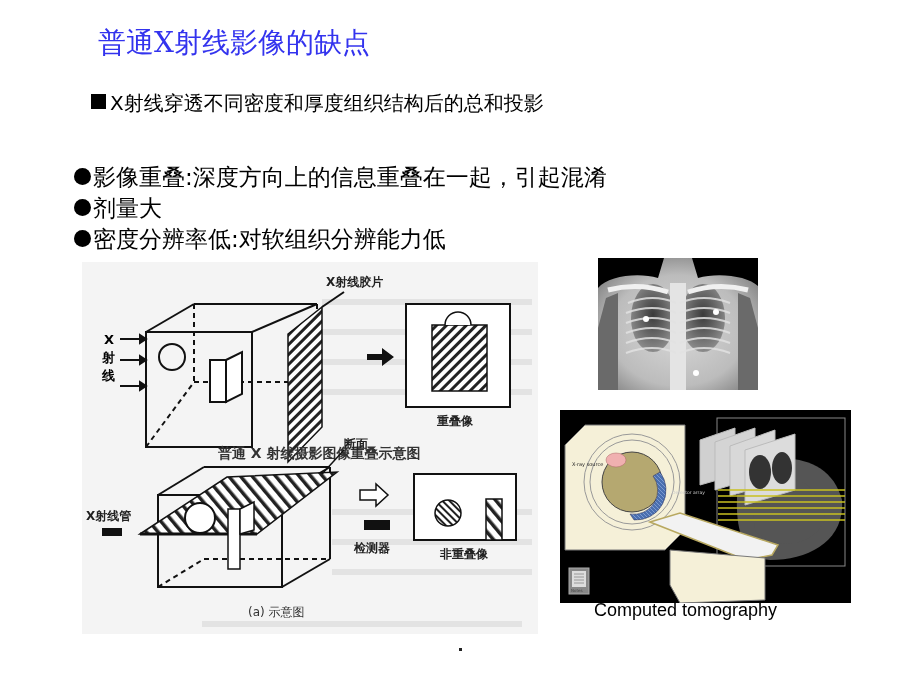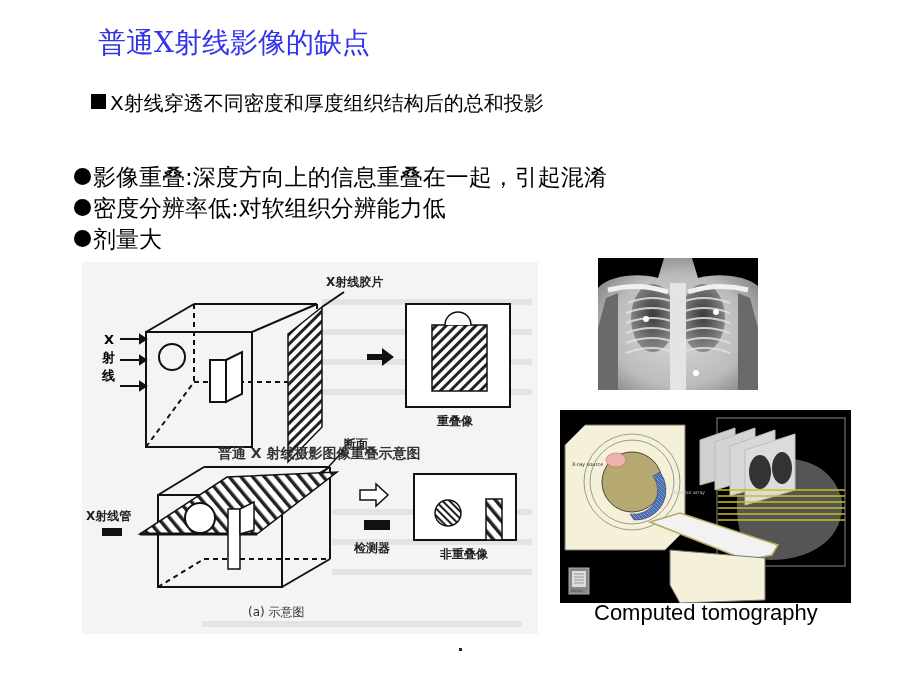--- a/index.html
+++ b/index.html
@@ -12,36 +12,36 @@
               white-space: nowrap; font-family: "DejaVu Sans", sans-serif; padding-left: 17px; }
   .bullets { position: absolute; left: 58px; top: 146px; margin: 16px; padding: 0; list-style: none; }
   .bullets li { font-size: 23px; line-height: 31px; color: #000; white-space: nowrap; }
   .bullets .dot { display: inline-block; width: 17px; height: 17px; border-radius: 50%;
                   background: #000; margin-right: 2px; vertical-align: 0px; }
   .sq { display: inline-block; width: 15px; height: 15px; background: #000; margin-right: 4px; vertical-align: 1px; }
 
   .diagram { position: absolute; left: 82px; top: 262px; width: 456px; height: 372px; }
   .xray { position: absolute; left: 598px; top: 258px; width: 160px; height: 132px; background: #000; overflow: hidden; }
   .ct { position: absolute; left: 560px; top: 410px; width: 291px; height: 193px; background: #000; overflow: hidden; }
-  .ct-caption { position: absolute; left: 594px; top: 600px; font-size: 22px; color: #000;
+  .ct-caption { position: absolute; left: 594px; top: 600px; font-size: 18px; color: #000;
                 font-family: "Liberation Sans", sans-serif; white-space: nowrap; }
   .slide-dot { position: absolute; left: 459px; top: 648px; width: 3px; height: 3px; background: #222; }
   .lbl { font-family: "DejaVu Sans", sans-serif; }
 </style>
 </head>
 <body>
 
 <div class="slide-title">普通X射线影像的缺点</div>
 
 <div class="subtitle"><span class="sq"></span><span>X射线穿透不同密度和厚度组织结构后的总和投影</span></div>
 
 <ul class="bullets">
   <li><span class="dot"></span><span>影像重叠:深度方向上的信息重叠在一起，引起混淆</span></li>
+  <li><span class="dot"></span><span>剂量大</span></li>
   <li><span class="dot"></span><span>密度分辨率低:对软组织分辨能力低</span></li>
-  <li><span class="dot"></span><span>剂量大</span></li>
 </ul>
 
 <div class="diagram">
   <svg width="456" height="372" viewBox="0 0 456 372" xmlns="http://www.w3.org/2000/svg">
     <defs>
       <pattern id="hatch" width="7" height="7" patternUnits="userSpaceOnUse" patternTransform="rotate(45)">
         <rect width="7" height="7" fill="#fff"></rect>
         <rect width="3" height="7" fill="#222"></rect>
       </pattern>
       <pattern id="hatch2" width="9" height="9" patternUnits="userSpaceOnUse" patternTransform="rotate(-40)">

